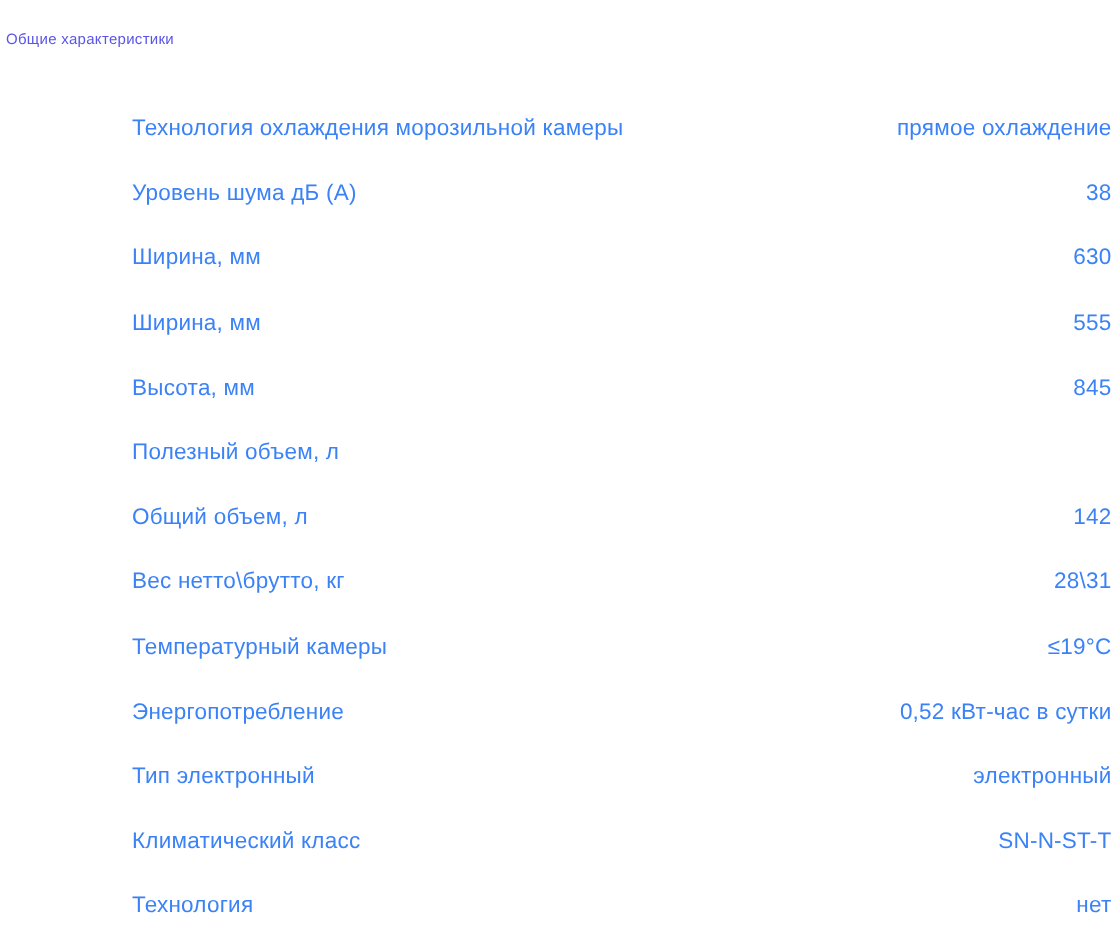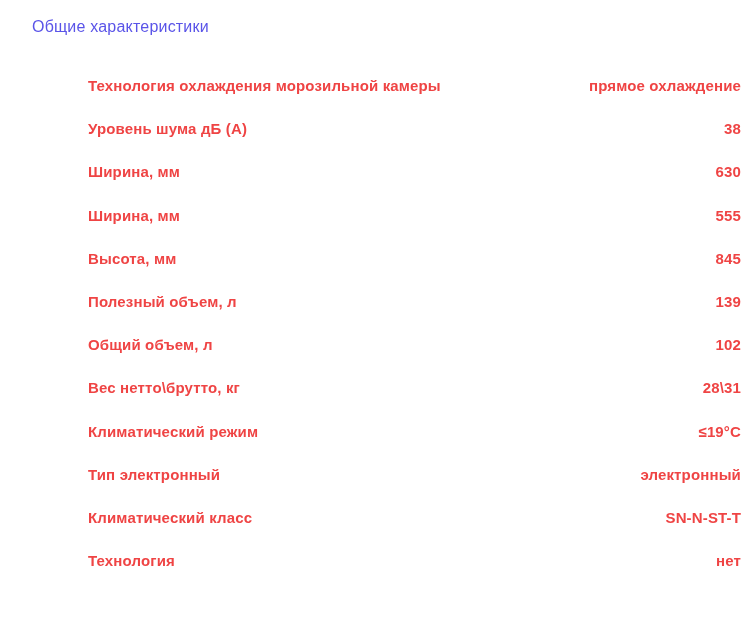--- a/index.html
+++ b/index.html
@@ -7,39 +7,38 @@
   body {
     width: 741px;
     height: 632px;
     background: #ffffff;
     font-family: "Liberation Sans", sans-serif;
     color: #333333;
     overflow: hidden;
   }
   .section-title {
     display: inline-block;
-    margin: 18px 0 0 32px;
-    font-size: 16px;
+    margin: 18px 0 0 4px;
+    font-size: 10px;
     line-height: 18px;
     letter-spacing: 0.2px;
     color: #5a54e8;
     text-decoration: none;
     cursor: pointer;
   }
   .spec-table {
     margin: 28px 0 0 88px;
   }
   .spec-row {
     display: flex;
     align-items: center;
     height: 43.2px;
     font-size: 15px;
     letter-spacing: 0.15px;
-    color: #ef4444;
-    font-weight: bold;
+    color: #3b82f6;
   }
   .spec-label {
     flex: none;
     width: 457px;
     padding-right: 20px;
     white-space: nowrap;
   }
   .spec-value {
     flex: 1;
     white-space: nowrap;
@@ -74,38 +73,41 @@
     <div class="spec-value">555</div>
   </div>
 
   <div class="spec-row">
     <div class="spec-label">Высота, мм</div>
     <div class="spec-value">845</div>
   </div>
 
   <div class="spec-row">
     <div class="spec-label">Полезный объем, л</div>
-    <div class="spec-value">139</div>
   </div>
 
   <div class="spec-row">
     <div class="spec-label">Общий объем, л</div>
-    <div class="spec-value">102</div>
+    <div class="spec-value">142</div>
   </div>
 
   <div class="spec-row">
     <div class="spec-label">Вес нетто\брутто, кг</div>
     <div class="spec-value">28\31</div>
   </div>
 
   <div class="spec-row">
-    <div class="spec-label">Климатический режим</div>
+    <div class="spec-label">Температурный камеры</div>
     <div class="spec-value">≤19°C</div>
   </div>
 
+  <div class="spec-row">
+    <div class="spec-label">Энергопотребление</div>
+    <div class="spec-value">0,52 кВт-час в сутки</div>
+  </div>
 
   <div class="spec-row">
     <div class="spec-label">Тип электронный</div>
     <div class="spec-value">электронный</div>
   </div>
 
   <div class="spec-row">
     <div class="spec-label">Климатический класс</div>
     <div class="spec-value">SN-N-ST-T</div>
   </div>

